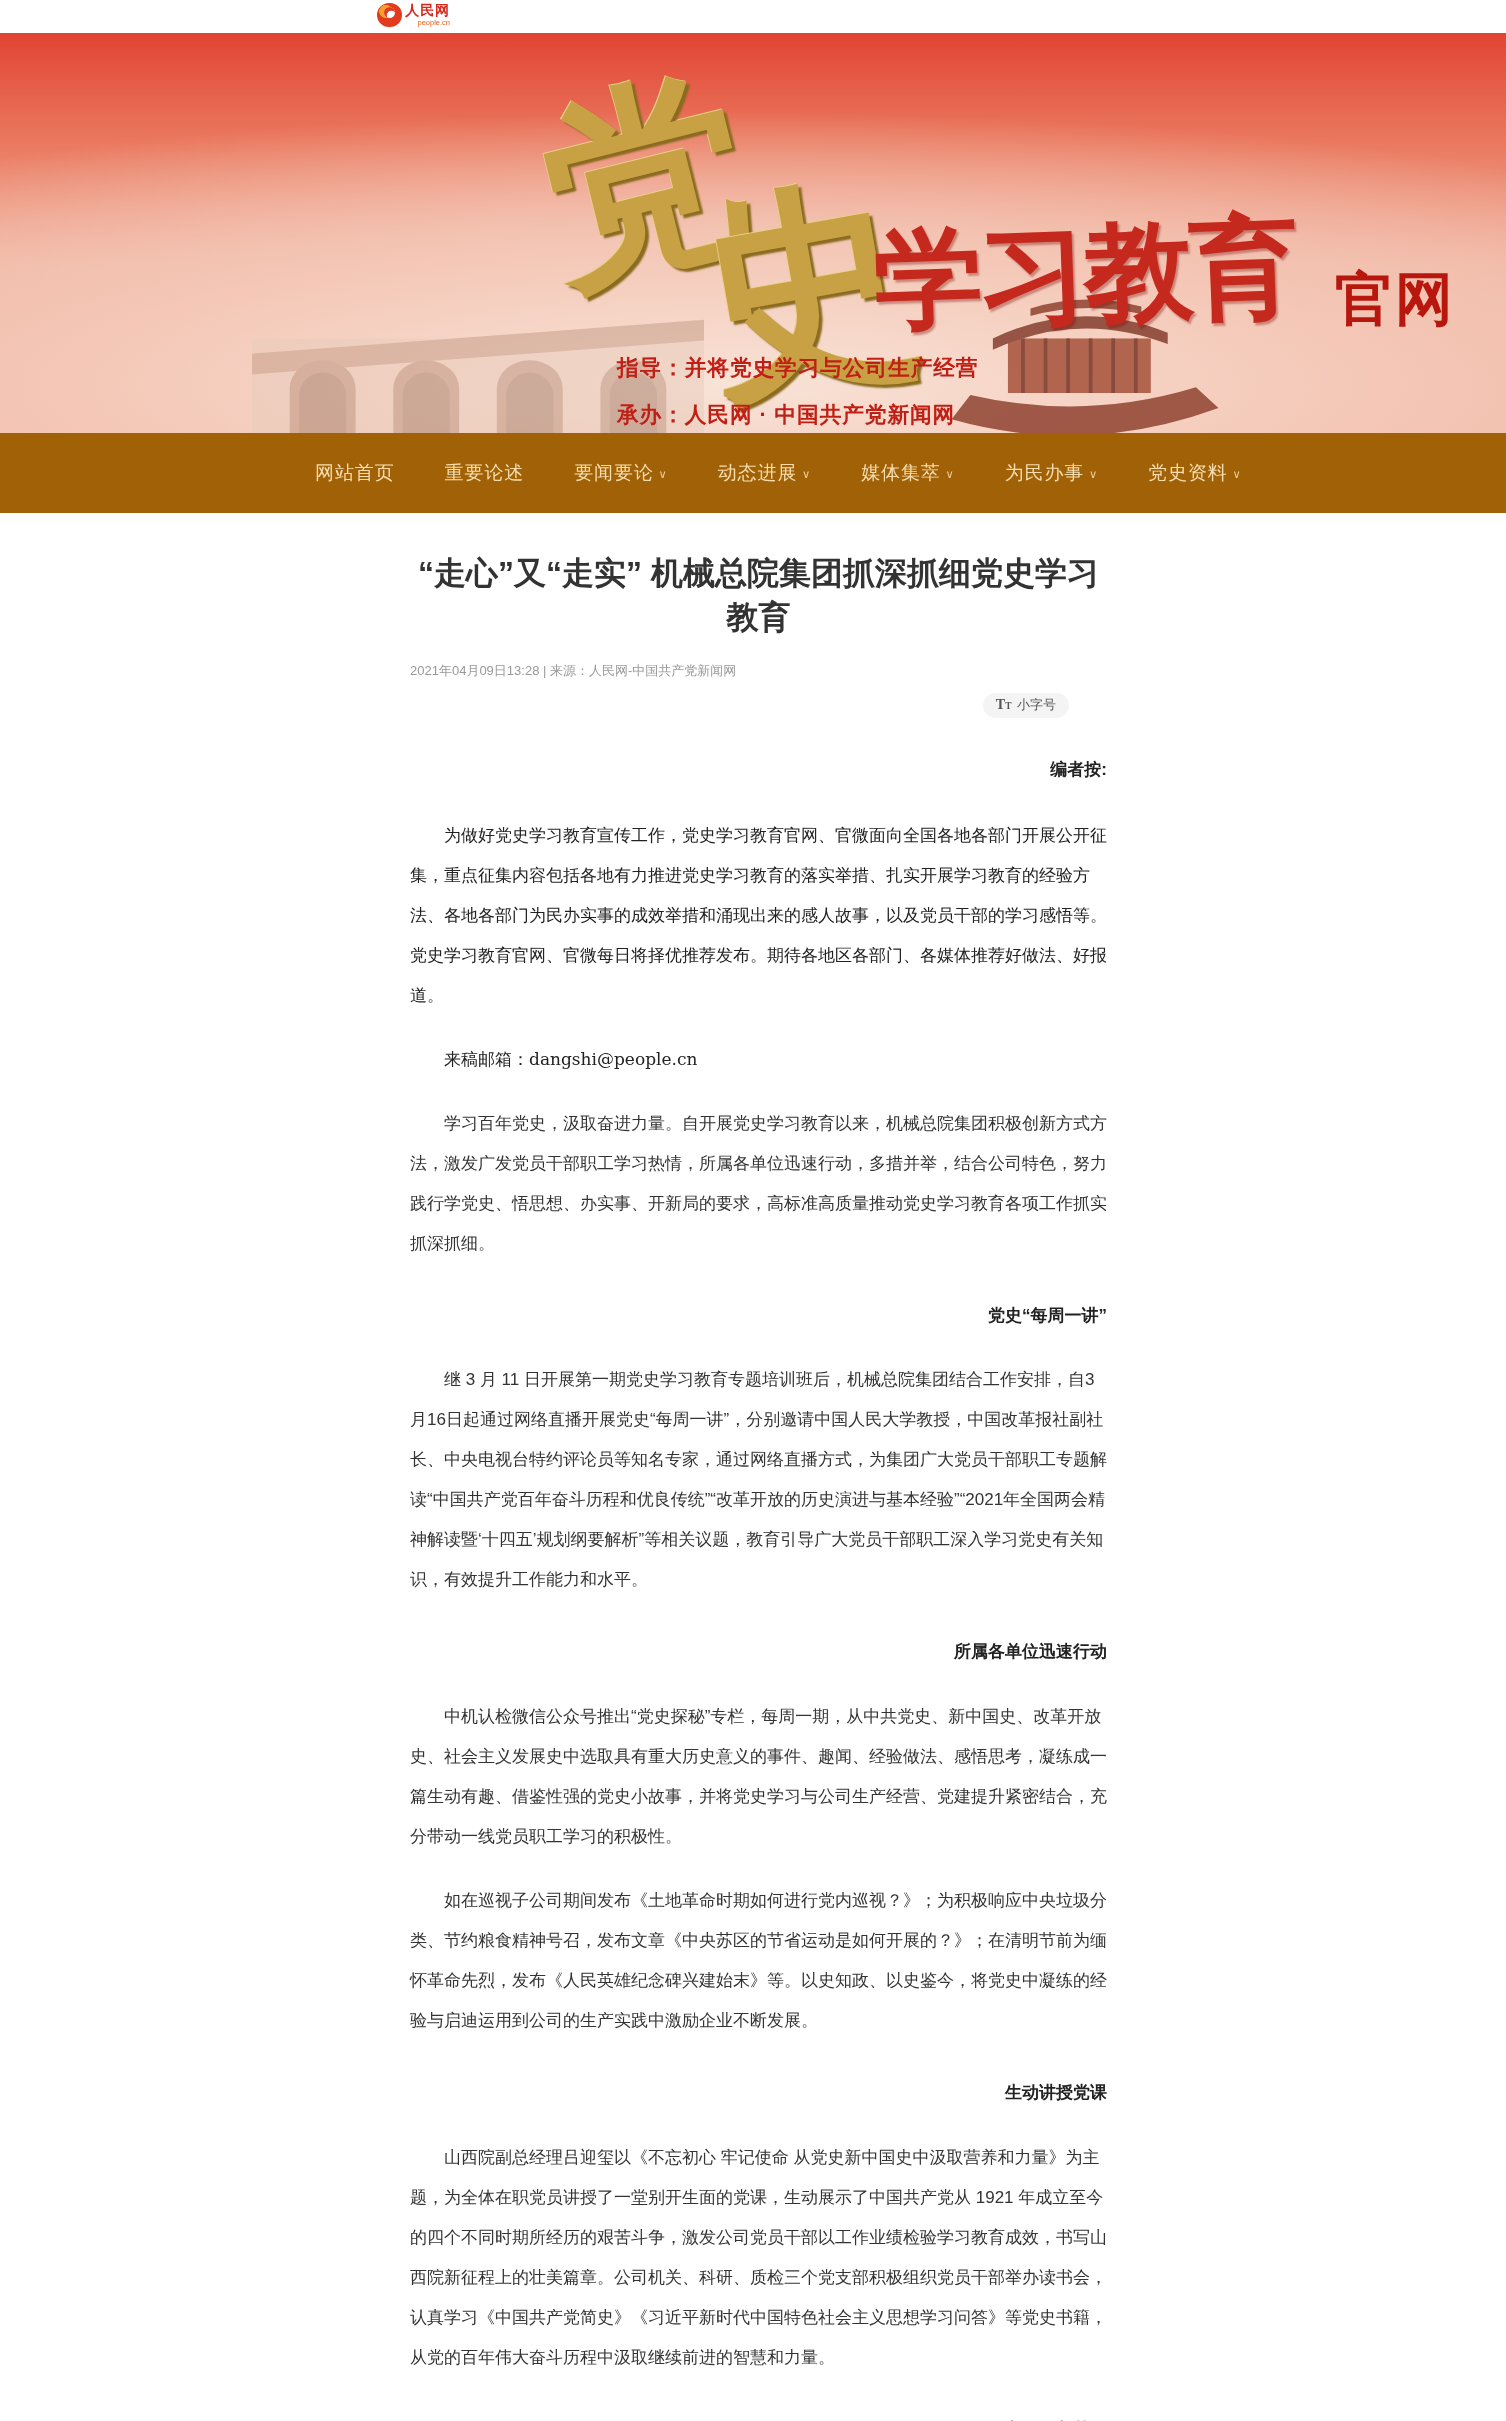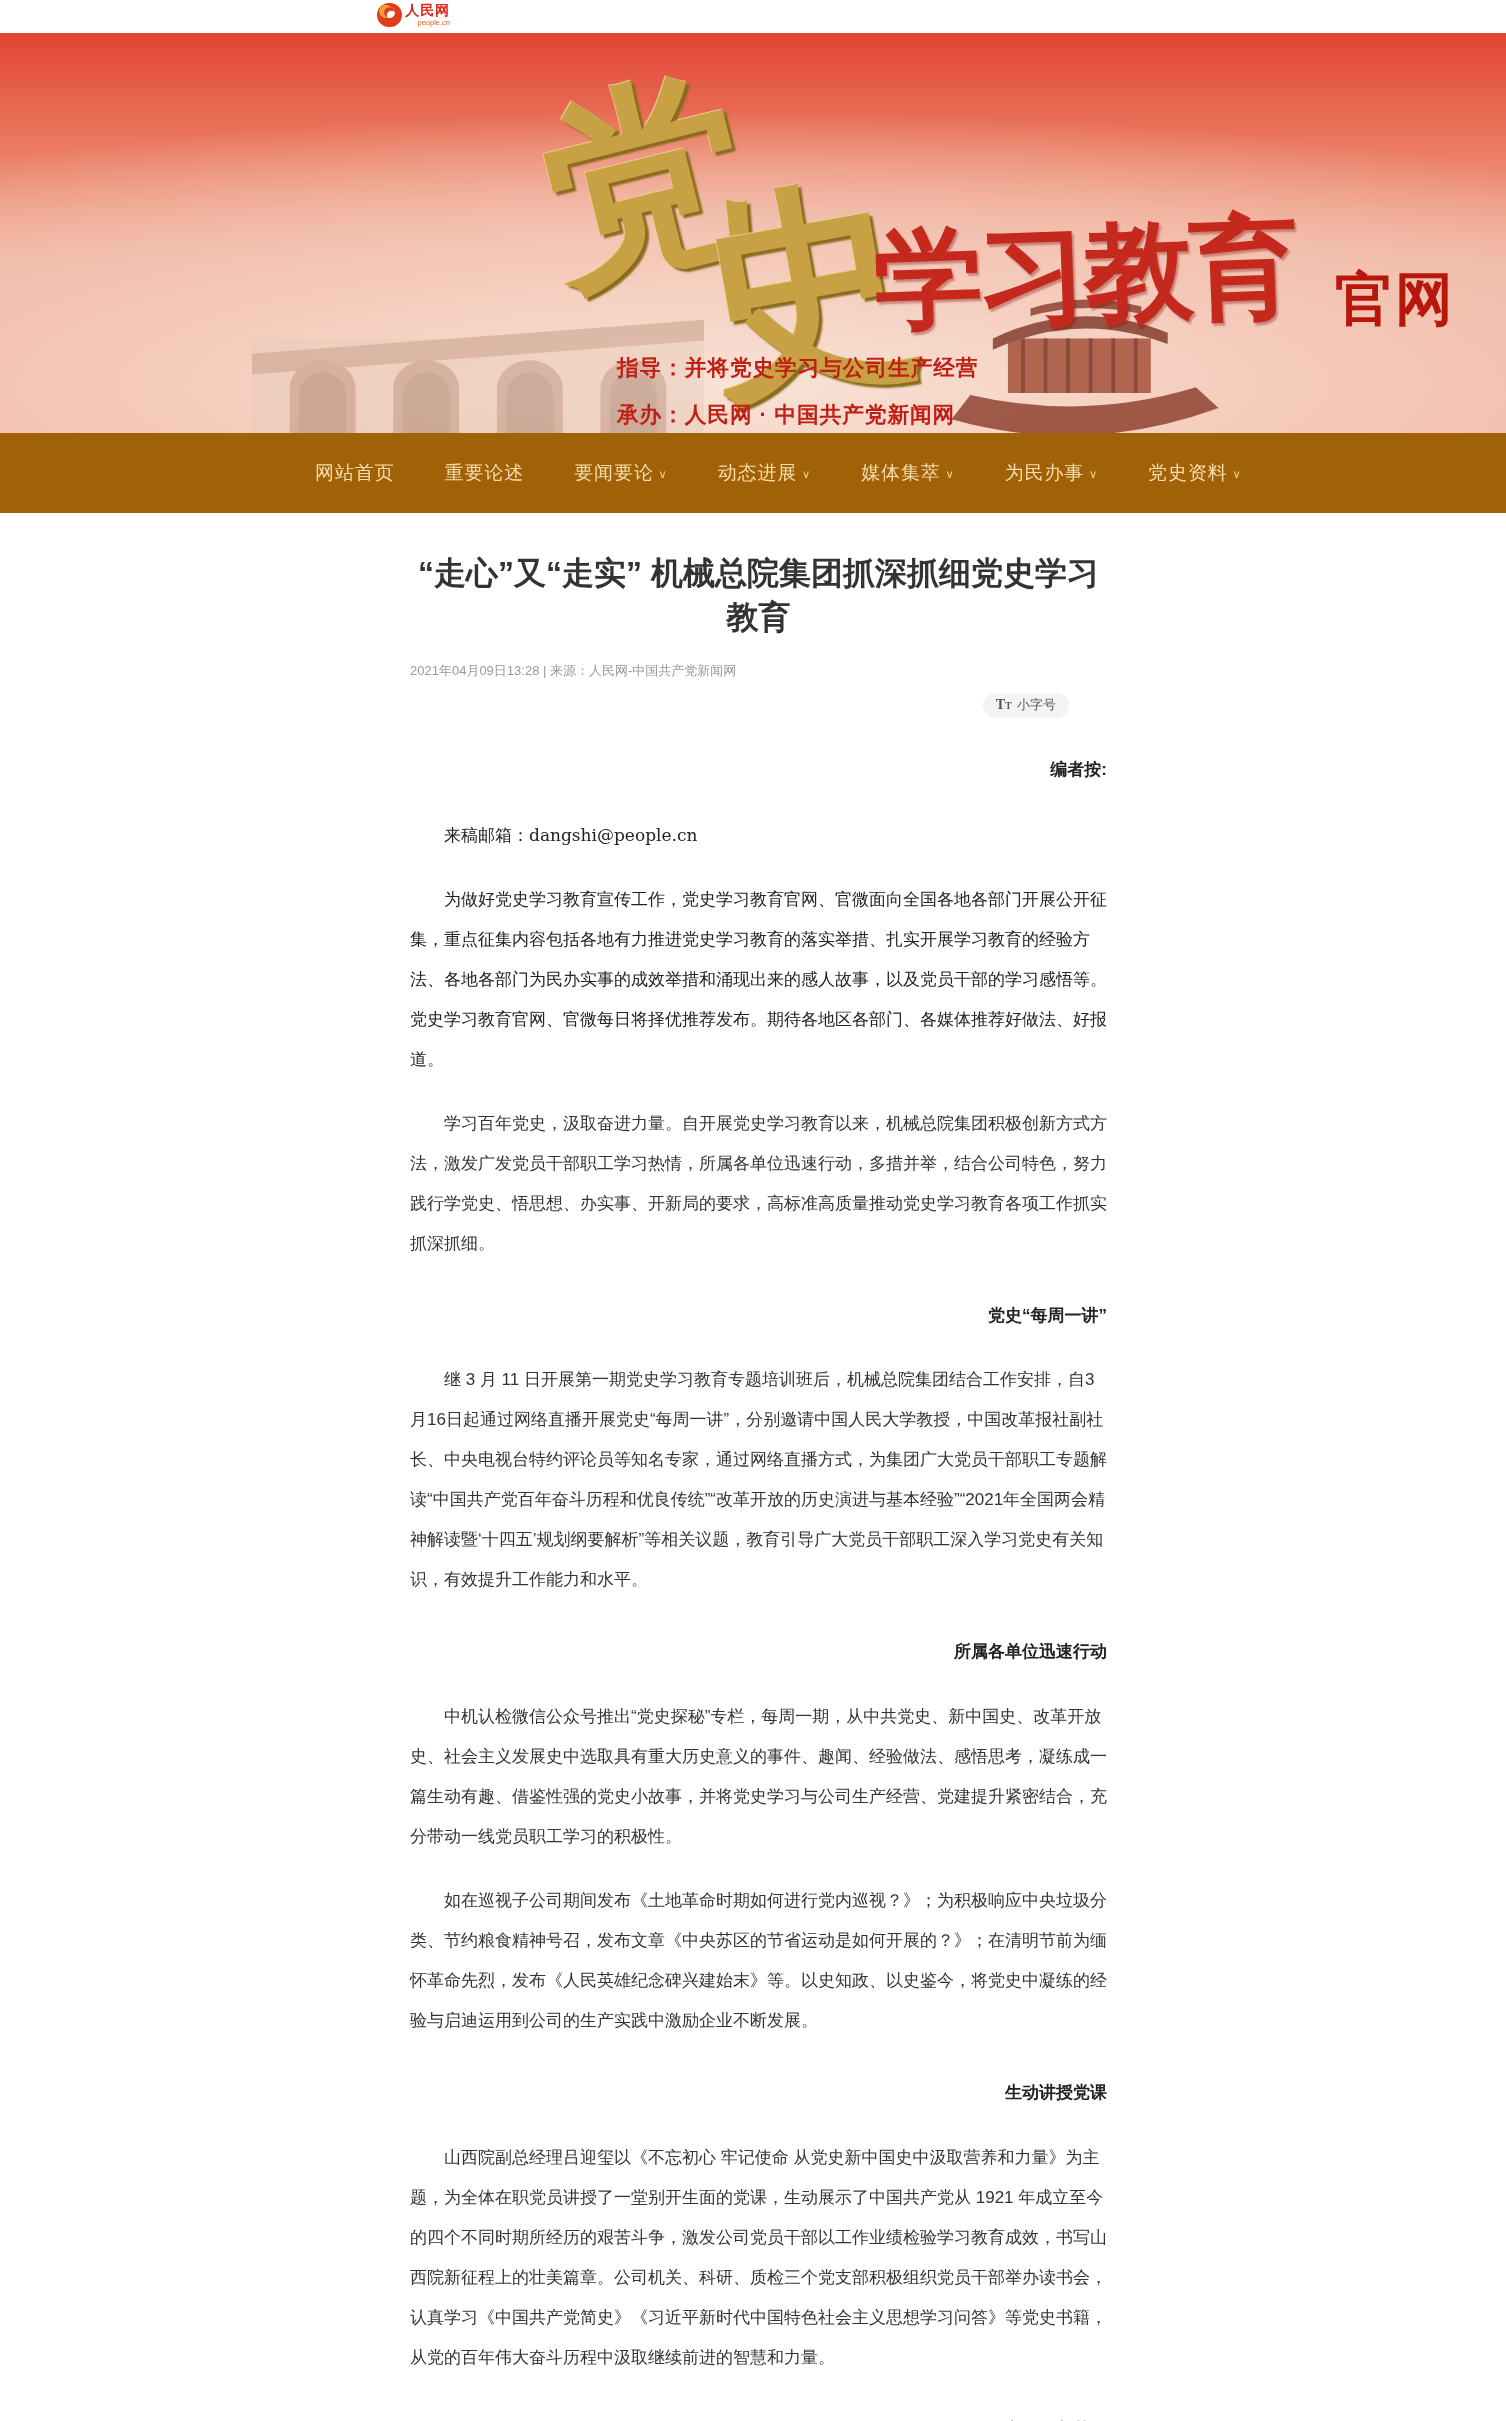--- a/index.html
+++ b/index.html
@@ -153,22 +153,22 @@
     <span class="src">来源：人民网-中国共产党新闻网</span>
   </div>
   <div class="tools">
     <button class="fontsize-btn">
       <span class="tt"><span class="t1">T</span><span class="t2">T</span></span>
       <span>小字号</span>
     </button>
   </div>
   <article>
     <p class="sec">编者按:</p>
+    <p class="kai">为做好党史学习教育宣传工作，党史学习教育官网、官微面向全国各地各部门开展公开征集，重点征集内容包括各地有力推进党史学习教育的落实举措、扎实开展学习教育的经验方法、各地各部门为民办实事的成效举措和涌现出来的感人故事，以及党员干部的学习感悟等。党史学习教育官网、官微每日将择优推荐发布。期待各地区各部门、各媒体推荐好做法、好报道。</p>
     <p class="kai">来稿邮箱：dangshi@people.cn</p>
-    <p class="kai">为做好党史学习教育宣传工作，党史学习教育官网、官微面向全国各地各部门开展公开征集，重点征集内容包括各地有力推进党史学习教育的落实举措、扎实开展学习教育的经验方法、各地各部门为民办实事的成效举措和涌现出来的感人故事，以及党员干部的学习感悟等。党史学习教育官网、官微每日将择优推荐发布。期待各地区各部门、各媒体推荐好做法、好报道。</p>
     <p>学习百年党史，汲取奋进力量。自开展党史学习教育以来，机械总院集团积极创新方式方法，激发广发党员干部职工学习热情，所属各单位迅速行动，多措并举，结合公司特色，努力践行学党史、悟思想、办实事、开新局的要求，高标准高质量推动党史学习教育各项工作抓实抓深抓细。</p>
     <p class="sec">党史“每周一讲”</p>
     <p>继 3 月 11 日开展第一期党史学习教育专题培训班后，机械总院集团结合工作安排，自3月16日起通过网络直播开展党史“每周一讲”，分别邀请中国人民大学教授，中国改革报社副社长、中央电视台特约评论员等知名专家，通过网络直播方式，为集团广大党员干部职工专题解读“中国共产党百年奋斗历程和优良传统”“改革开放的历史演进与基本经验”“2021年全国两会精神解读暨‘十四五’规划纲要解析”等相关议题，教育引导广大党员干部职工深入学习党史有关知识，有效提升工作能力和水平。</p>
     <p class="sec">所属各单位迅速行动</p>
     <p>中机认检微信公众号推出“党史探秘”专栏，每周一期，从中共党史、新中国史、改革开放史、社会主义发展史中选取具有重大历史意义的事件、趣闻、经验做法、感悟思考，凝练成一篇生动有趣、借鉴性强的党史小故事，并将党史学习与公司生产经营、党建提升紧密结合，充分带动一线党员职工学习的积极性。</p>
     <p>如在巡视子公司期间发布《土地革命时期如何进行党内巡视？》；为积极响应中央垃圾分类、节约粮食精神号召，发布文章《中央苏区的节省运动是如何开展的？》；在清明节前为缅怀革命先烈，发布《人民英雄纪念碑兴建始末》等。以史知政、以史鉴今，将党史中凝练的经验与启迪运用到公司的生产实践中激励企业不断发展。</p>
     <p class="sec">生动讲授党课</p>
     <p>山西院副总经理吕迎玺以《不忘初心 牢记使命 从党史新中国史中汲取营养和力量》为主题，为全体在职党员讲授了一堂别开生面的党课，生动展示了中国共产党从 1921 年成立至今的四个不同时期所经历的艰苦斗争，激发公司党员干部以工作业绩检验学习教育成效，书写山西院新征程上的壮美篇章。公司机关、科研、质检三个党支部积极组织党员干部举办读书会，认真学习《中国共产党简史》《习近平新时代中国特色社会主义思想学习问答》等党史书籍，从党的百年伟大奋斗历程中汲取继续前进的智慧和力量。</p>
     <p class="sec">宣传深入基层</p>
 

